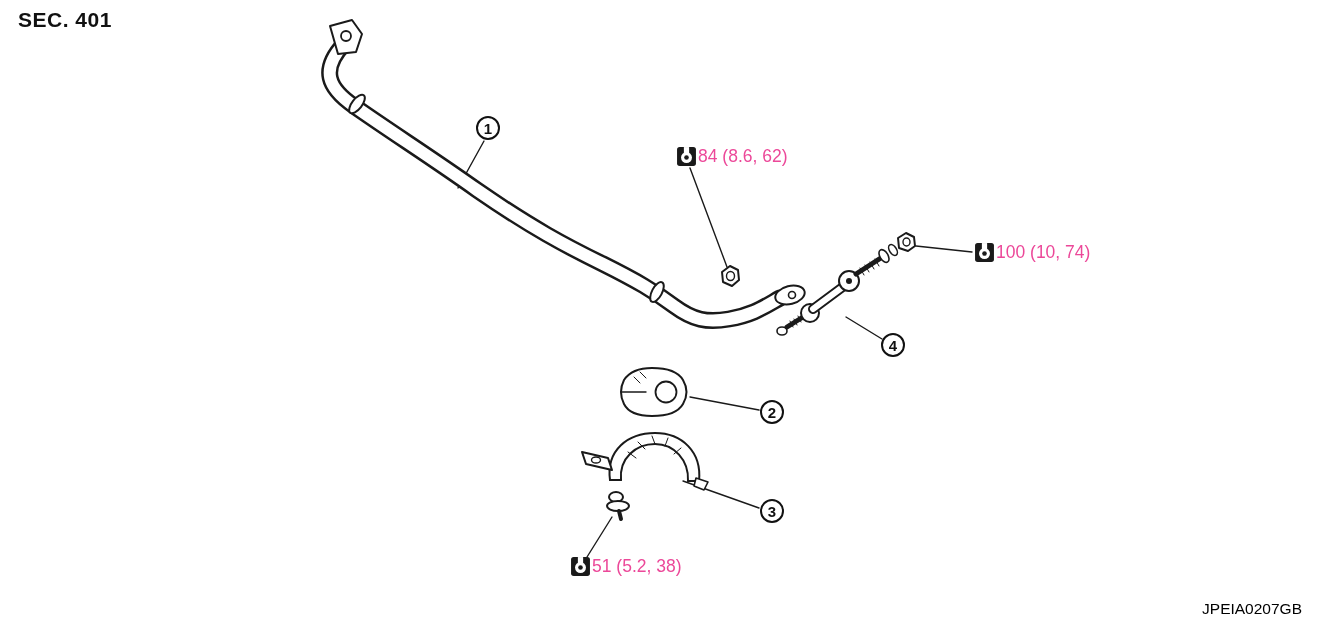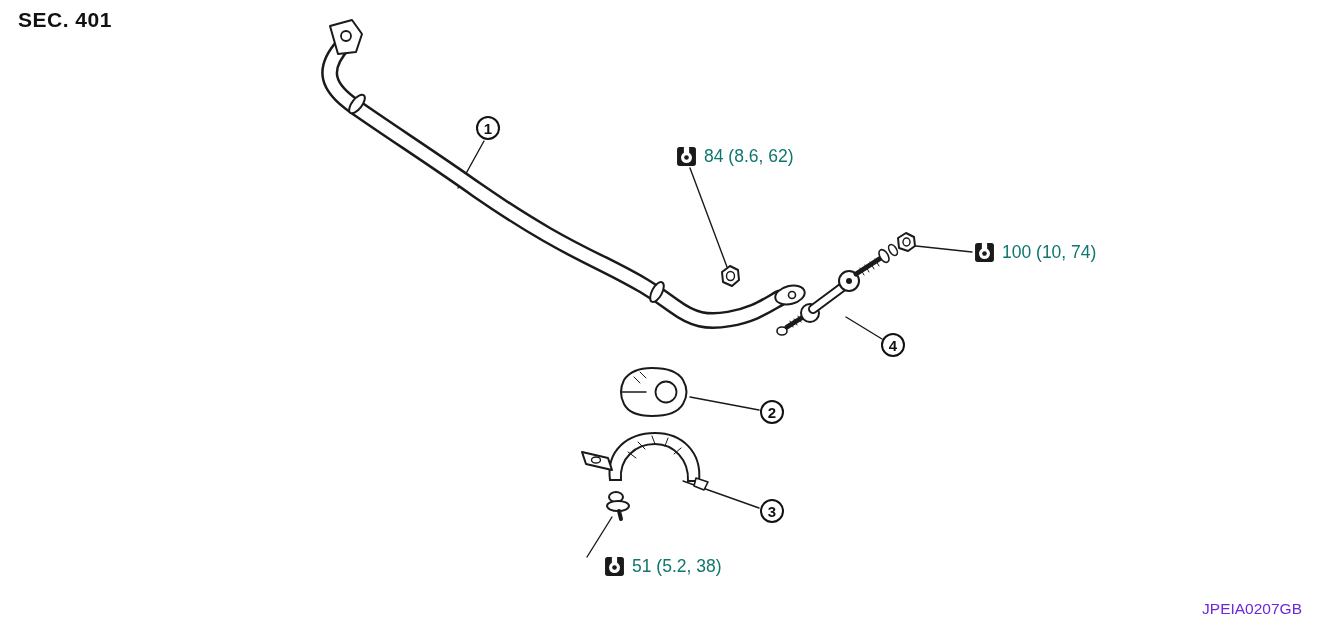--- a/index.html
+++ b/index.html
@@ -6,31 +6,31 @@
   .canvas{
     position:relative;width:1320px;height:626px;background:#fff;
     font-family:"Liberation Sans", sans-serif;color:#111;overflow:hidden;text-align:center;
   }
   .sec-title{
     position:absolute;left:18px;top:8px;
     font-size:21px;font-weight:700;letter-spacing:.5px;color:#111;
   }
   .figure-id{
     position:absolute;right:18px;bottom:8px;
-    font-size:15.5px;color:#6d28d9;
+    font-size:15.5px;color:#000000;
   }
   .art{position:absolute;left:0;top:0;width:1320px;height:626px;}
   .callout{
     position:absolute;width:24px;height:24px;border:2px solid #111;border-radius:50%;
     background:#fff;display:flex;align-items:center;justify-content:center;
     font-size:15px;font-weight:700;color:#111;box-sizing:border-box;
   }
   .torque{
-    position:absolute;display:flex;align-items:center;gap:7px;
-    font-size:17.5px;color:#0f766e;white-space:nowrap;
+    position:absolute;display:flex;align-items:center;gap:1px;
+    font-size:17.5px;color:#ec4899;white-space:nowrap;
   }
   .torque .ticon{display:inline-flex;width:21px;height:21px;}
 </style>
 </head>
 <body>
 
 <div class="canvas">
 
   <div class="sec-title">SEC. 401</div>
 
@@ -143,21 +143,21 @@
       <svg width="21" height="21" viewBox="0 0 20 20">
         <rect x="1" y="1" width="18" height="18" rx="2.5" fill="#1a1a1a"></rect>
         <rect x="7.5" y="1" width="5" height="6" fill="#fff"></rect>
         <circle cx="10" cy="11" r="5.2" fill="#fff"></circle>
         <circle cx="10" cy="11" r="2.2" fill="#1a1a1a"></circle>
       </svg>
     </span>
     <span>100 (10, 74)</span>
   </div>
 
-  <div class="torque" style="left:604px;top:556px;">
+  <div class="torque" style="left:570px;top:556px;">
     <span class="ticon">
       <svg width="21" height="21" viewBox="0 0 20 20">
         <rect x="1" y="1" width="18" height="18" rx="2.5" fill="#1a1a1a"></rect>
         <rect x="7.5" y="1" width="5" height="6" fill="#fff"></rect>
         <circle cx="10" cy="11" r="5.2" fill="#fff"></circle>
         <circle cx="10" cy="11" r="2.2" fill="#1a1a1a"></circle>
       </svg>
     </span>
     <span>51 (5.2, 38)</span>
   </div>

